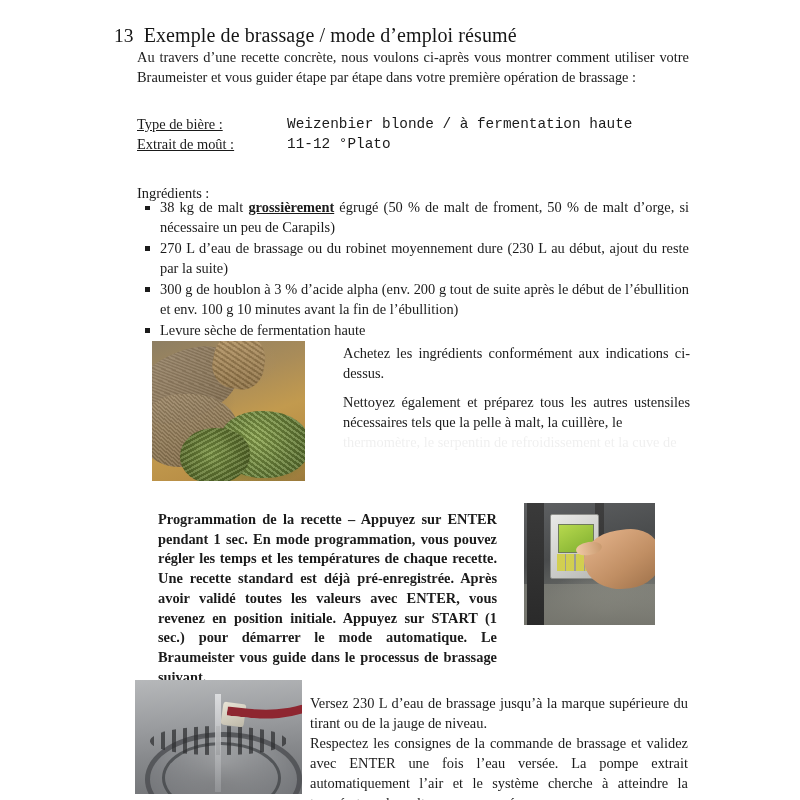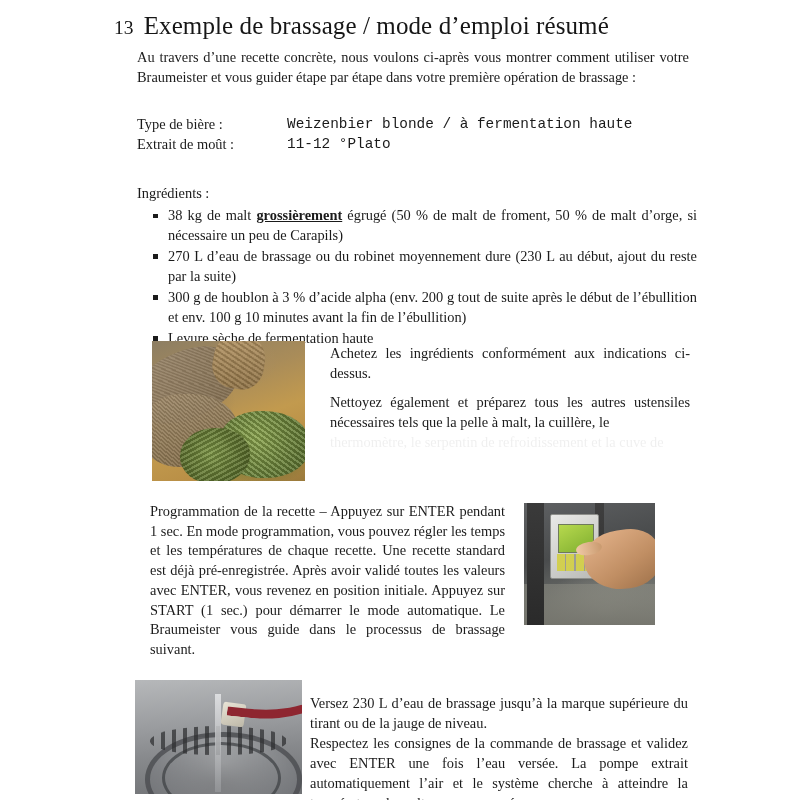--- a/index.html
+++ b/index.html
@@ -30,21 +30,21 @@
     width: 580px;
     display: flex;
     align-items: baseline;
     gap: 10px;
     font-size: 19.5px;
     line-height: 1.25;
     color: #161616;
     letter-spacing: 0.1px;
   }
   .heading .hnum { font-size: 19.5px; }
-  .heading .htitle { font-size: 25px; }
+  .heading .htitle { font-size: 20px; margin-top: 13px; }
 
   
   .tblock {
     position: absolute;
     text-align: justify;
     font-size: 14.4px;
     line-height: 1.37;
     color: #1b1b1b;
   }
 
@@ -57,38 +57,38 @@
   
   .specs {
     position: absolute;
     left: 137px;
     top: 114px;
     width: 552px;
     font-size: 14.4px;
     line-height: 1.39;
   }
   .specs .row { display: flex; }
-  .specs .k { width: 150px; flex: 0 0 150px; }
+  .specs .k { width: 150px; flex: 0 0 150px; text-decoration: underline; }
   .specs .v { flex: 1 1 auto; font-family: Liberation Mono, monospace; }
 
   
   #ingredients-label {
     position: absolute;
     left: 137px;
     top: 184px;
     font-size: 14.4px;
     line-height: 1.37;
     text-align: right;
   }
   ul.bullets {
     position: absolute;
     left: 137px;
     top: 198px;
     width: 552px;
-    margin: 8px;
+    margin: 0;
     padding: 0;
     list-style: none;
     font-size: 14.4px;
     line-height: 1.37;
   }
   ul.bullets > li {
     position: relative;
     padding-left: 23px;
     margin-bottom: 1.5px;
     text-align: justify;
@@ -253,31 +253,31 @@
     position:absolute; left:48%; top:12%; width:3.5%; height:86%;
     background: linear-gradient(180deg, rgba(225,226,228,0.9), rgba(150,152,155,0.75));
   }
 
   
   #txt-ingredients {
     left: 330px;
     top: 344px;
     width: 360px;
   }
-  #txt-ingredients p { margin: 0 0 10px 0; }
+  #txt-ingredients p { margin: 0 0 10px 13px; }
   #txt-ingredients p.tight { margin-bottom: 0; }
   
   .faded { color: rgba(27,27,27,0.07); }
 
   #txt-program {
     left: 150px;
     top: 502px;
     width: 355px;
   }
-  #txt-program p { margin: 0; }
+  #txt-program p { margin: 8px; font-weight: bold; }
 
   #txt-water {
     left: 310px;
     top: 694px;
     width: 378px;
   }
   #txt-water p { margin: 0; }
   #txt-water p + p { margin-top: 1px; }
 </style>
 </head>

